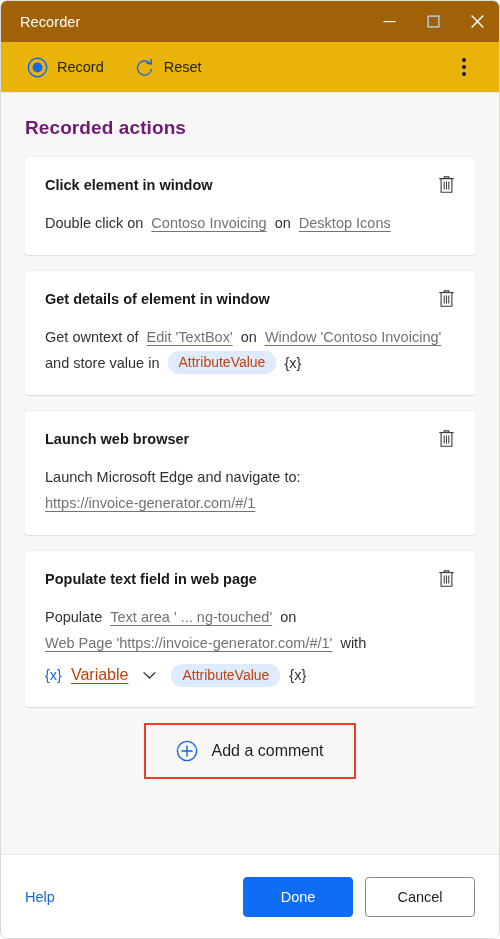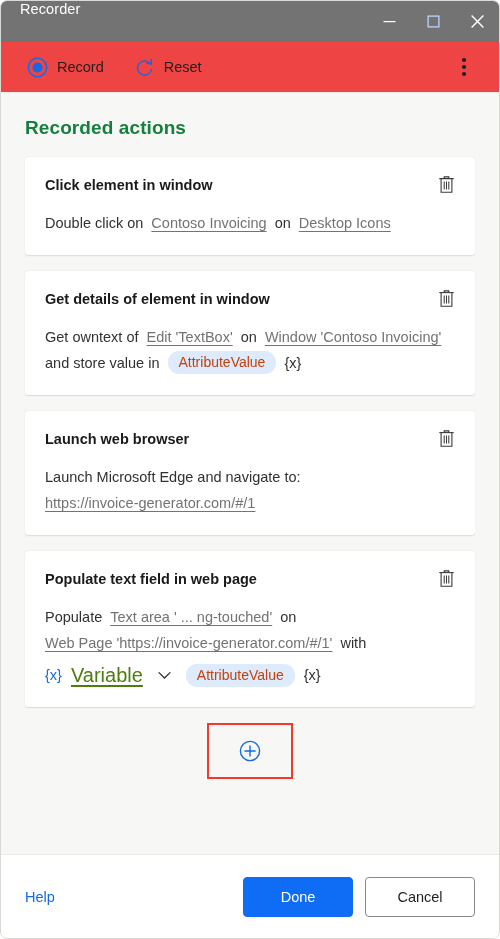--- a/index.html
+++ b/index.html
@@ -21,22 +21,23 @@
     border-radius: 7px;
     overflow: hidden;
     display: flex;
     flex-direction: column;
   }
 
   
   .titlebar {
     height: 41px;
     flex: 0 0 41px;
-    background: #737373;
-    display: flex;
+    background: #a16207;
+    display: flex;
+    align-items: center;
     padding-left: 19px;
     user-select: none;
   }
   .title-text {
     color: #ffffff;
     font-size: 14.5px;
     letter-spacing: .1px;
     flex: 1;
   }
   .winbtns { display: flex; height: 41px; }
@@ -46,21 +47,21 @@
     display: flex;
     align-items: center;
     justify-content: center;
   }
   .winbtn svg { display: block; }
 
   
   .toolbar {
     height: 51px;
     flex: 0 0 51px;
-    background: #ef4444;
+    background: #eab308;
     border-bottom: 1px solid #eaeae8;
     display: flex;
     align-items: center;
     padding: 0 14px 0 18px;
   }
   .tb-btn {
     display: flex;
     align-items: center;
     gap: 9px;
     padding: 5px 8px;
@@ -88,21 +89,21 @@
   
   .content {
     flex: 1 1 auto;
     overflow: hidden;
     padding: 0 24px;
     background: #f7f7f5;
   }
   .page-title {
     font-size: 19px;
     font-weight: bold;
-    color: #15803d;
+    color: #701a75;
     margin-top: 24px;
     margin-bottom: 18px;
     letter-spacing: .1px;
   }
 
   
   .card {
     position: relative;
     background: #ffffff;
     border-radius: 3px;
@@ -158,22 +159,22 @@
 
   .varrow {
     display: flex;
     align-items: center;
     gap: 9px;
     margin-top: 6px;
   }
   .var-name {
     text-decoration: underline;
     text-underline-offset: 3px;
-    color: #4d7c0f;
-    font-size: 20px;
+    color: #c2410c;
+    font-size: 16px;
   }
   .caret { display: flex; align-items: center; padding: 0 6px; }
 
   
   .addwrap {
     display: flex;
     justify-content: center;
     margin-top: 10px;
   }
   .addbox {
@@ -383,20 +384,21 @@
         </div>
       </div>
     </div>
 
     <div class="addwrap">
       <div class="addbox">
         <svg width="22" height="22" viewBox="0 0 22 22">
           <circle cx="11" cy="11" r="9.6" fill="none" stroke="#1668e3" stroke-width="1.4"></circle>
           <path d="M11 5.9 V16.1 M5.9 11 H16.1" stroke="#1668e3" stroke-width="1.4" stroke-linecap="round"></path>
         </svg>
+        <span class="lbl">Add a comment</span>
       </div>
     </div>
 
   </div>
 
   <div class="footer">
     <span class="helplink">Help</span>
     <div class="foot-spacer"></div>
     <div class="btn btn-primary">Done</div>
     <div class="btn btn-default">Cancel</div>

